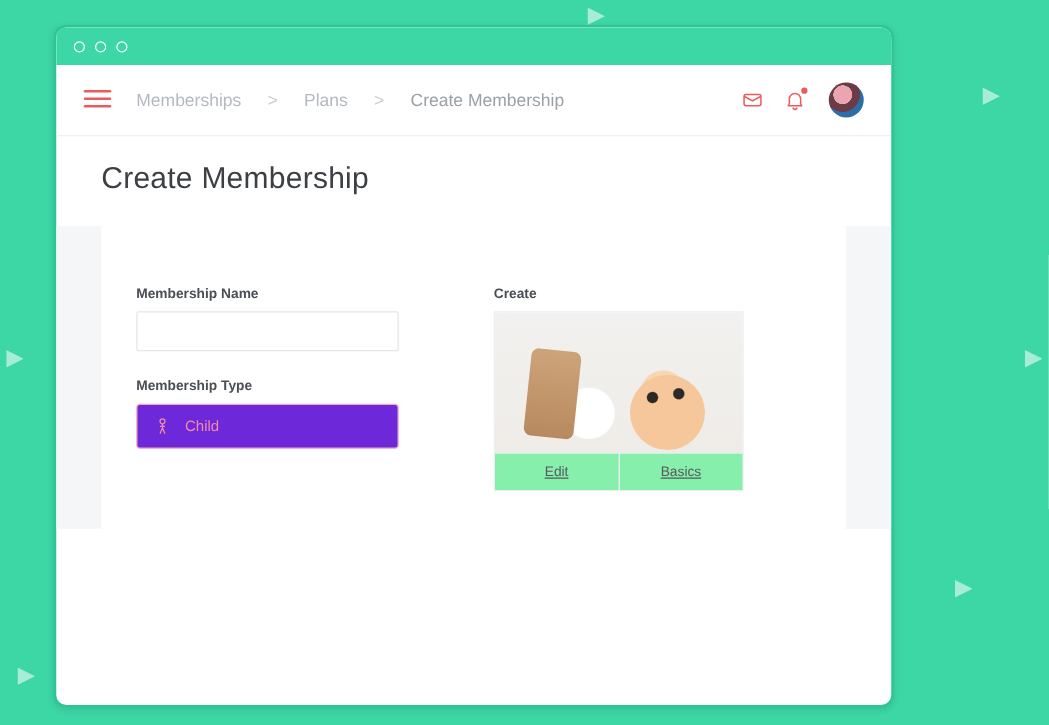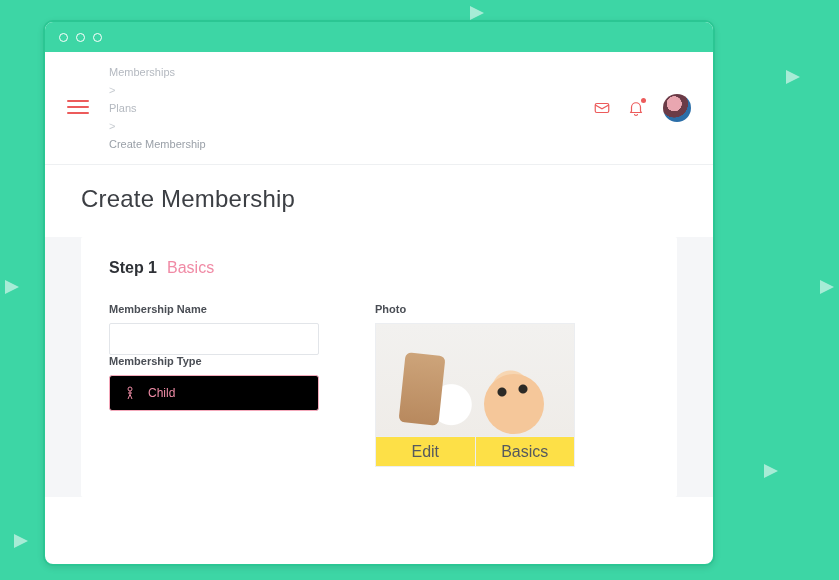--- a/index.html
+++ b/index.html
@@ -34,21 +34,21 @@
   }
   .content { padding: 0; }
 
   .topbar {
     display: flex; align-items: center;
     padding: 14px 22px;
     border-bottom: 1px solid #eef0f2;
   }
   .menu-icon { width: 22px; height: 16px; cursor: pointer; }
   .menu-icon div { height: 2px; background: #ec5b5b; margin-bottom: 4px; border-radius: 1px; }
-  .breadcrumb { margin-left: 20px; font-size: 11px; color: #b4b9c0; display: flex; gap: 6px; flex-direction: column; }
+  .breadcrumb { margin-left: 20px; font-size: 14px; color: #b4b9c0; display: flex; gap: 21px; }
   .breadcrumb .sep { color: #c7ccd1; }
   .breadcrumb .current { color: #9aa0a8; }
   .topbar-spacer { flex: 1; }
   .top-icon { width: 18px; height: 18px; margin-left: 16px; display:flex; align-items:center; justify-content:center; cursor:pointer;}
   .top-icon svg { stroke: #ec5b5b; fill: none; stroke-width: 1.6; }
   .avatar {
     width: 28px; height: 28px; border-radius: 50%;
     margin-left: 18px;
     background: radial-gradient(circle at 40% 35%, #e9a6b0 0 30%, #6b3b47 31% 55%, #2b6ea8 56% 100%);
     cursor:pointer;
@@ -60,38 +60,38 @@
   .steps-area { background: #f5f6f8; padding: 0 36px 0 36px; }
   .card {
     background: #ffffff; margin-top: 18px; padding: 22px 28px 30px;
     border-radius: 2px;
   }
   .card.first { margin-top: 0; }
   .step-header { display: flex; align-items: baseline; gap: 10px; }
   .step-num { font-size: 16px; font-weight: 700; color: #2e3136; }
   .step-name { font-size: 16px; font-weight: 500; color: #f08aa5; }
 
-  .step1-body { display: flex; gap: 56px; margin-top: 26px; }
+  .step1-body { display: flex; gap: 76px; margin-top: 26px; }
   .col-left { flex: 0 0 210px; }
   .col-right { flex: 1; }
 
   .field-label { font-size: 11px; font-weight: 600; color: #4a4e55; margin-bottom: 8px; display:block;}
   .text-input {
     width: 100%; height: 32px; border: 1px solid #e2e5e9; border-radius: 2px;
     padding: 0 8px; font-size: 12px; color: #444;
   }
-  .type-group { }
+  .type-group { margin-top: 22px; }
   .type-option {
     height: 36px; border: 1px solid #e2e5e9; border-radius: 3px;
     display: flex; align-items: center; padding: 0 12px;
     font-size: 12px; color: #888; cursor: pointer; gap: 10px;
   }
   .type-option + .type-option { margin-top: 6px; }
   .type-option.selected {
-    border-color: #f4a9bb; color: #ef8ca6; background: #000000;
+    border-color: #f4a9bb; color: #ef8ca6; background: #6d28d9;
   }
   .type-option svg { width: 16px; height: 16px; flex: none; }
   .type-option.selected svg { stroke: #ef8ca6; }
   .type-option svg { stroke: #b6bac0; fill: none; stroke-width: 1.5; }
 
   .photo-box {
     width: 200px; border: 1px solid #eceef1;
   }
   .photo-img {
     width: 100%; height: 112px;
@@ -112,23 +112,24 @@
     content:""; position:absolute; right:30px; top:50px;
     width:60px; height:60px;
     border-radius:50%;
     background:
       radial-gradient(circle at 30% 30%, #2c2a26 0 4px, transparent 5px),
       radial-gradient(circle at 65% 25%, #2c2a26 0 4px, transparent 5px),
       #f5c79a;
   }
   .photo-actions { display: flex; }
   .photo-actions button {
-    flex: 1; height: 30px; background: #fde047; border: none;
-    border-top: 1px solid #eceef1; font-size: 16px; color: #55595f;
+    flex: 1; height: 30px; background: #86efac; border: none;
+    border-top: 1px solid #eceef1; font-size: 11px; color: #55595f;
     cursor: pointer;
+    text-decoration: underline;
   }
   .photo-actions button + button { border-left: 1px solid #eceef1; }
 
   .steps-area > :first-child { padding-top: 0; }
   .steps-wrap { padding-top: 18px; }
 
   .card.step2 { padding-bottom: 60px; }
 </style>
 </head>
 <body>
@@ -203,41 +204,37 @@
     </div>
 
     <div class="page-title-row">
       <h1 class="page-title">Create Membership</h1>
     </div>
 
     <div class="steps-area">
       <div class="steps-wrap">
 
         <div class="card first">
-          <div class="step-header">
-            <span class="step-num">Step 1</span>
-            <span class="step-name">Basics</span>
-          </div>
           <div class="step1-body">
             <div class="col-left">
               <label class="field-label">Membership Name</label>
               <input class="text-input" type="text" value="" style="">
               <div class="type-group">
                 <label class="field-label">Membership Type</label>
                 <div class="type-option selected">
                   <svg viewBox="0 0 24 24">
                       <circle cx="12" cy="6" r="3"></circle>
                       <path d="M12 9v5m-3 7l3-7 3 7M9 12h6"></path>
                     </svg>
                   <span>Child</span>
                 </div>
               </div>
             </div>
             <div class="col-right">
-              <label class="field-label">Photo</label>
+              <label class="field-label">Create</label>
               <div class="photo-box">
                 <div class="photo-img"></div>
                 <div class="photo-actions">
                   <button>Edit</button>
                   <button>Basics</button>
                 </div>
               </div>
             </div>
           </div>
         </div>

